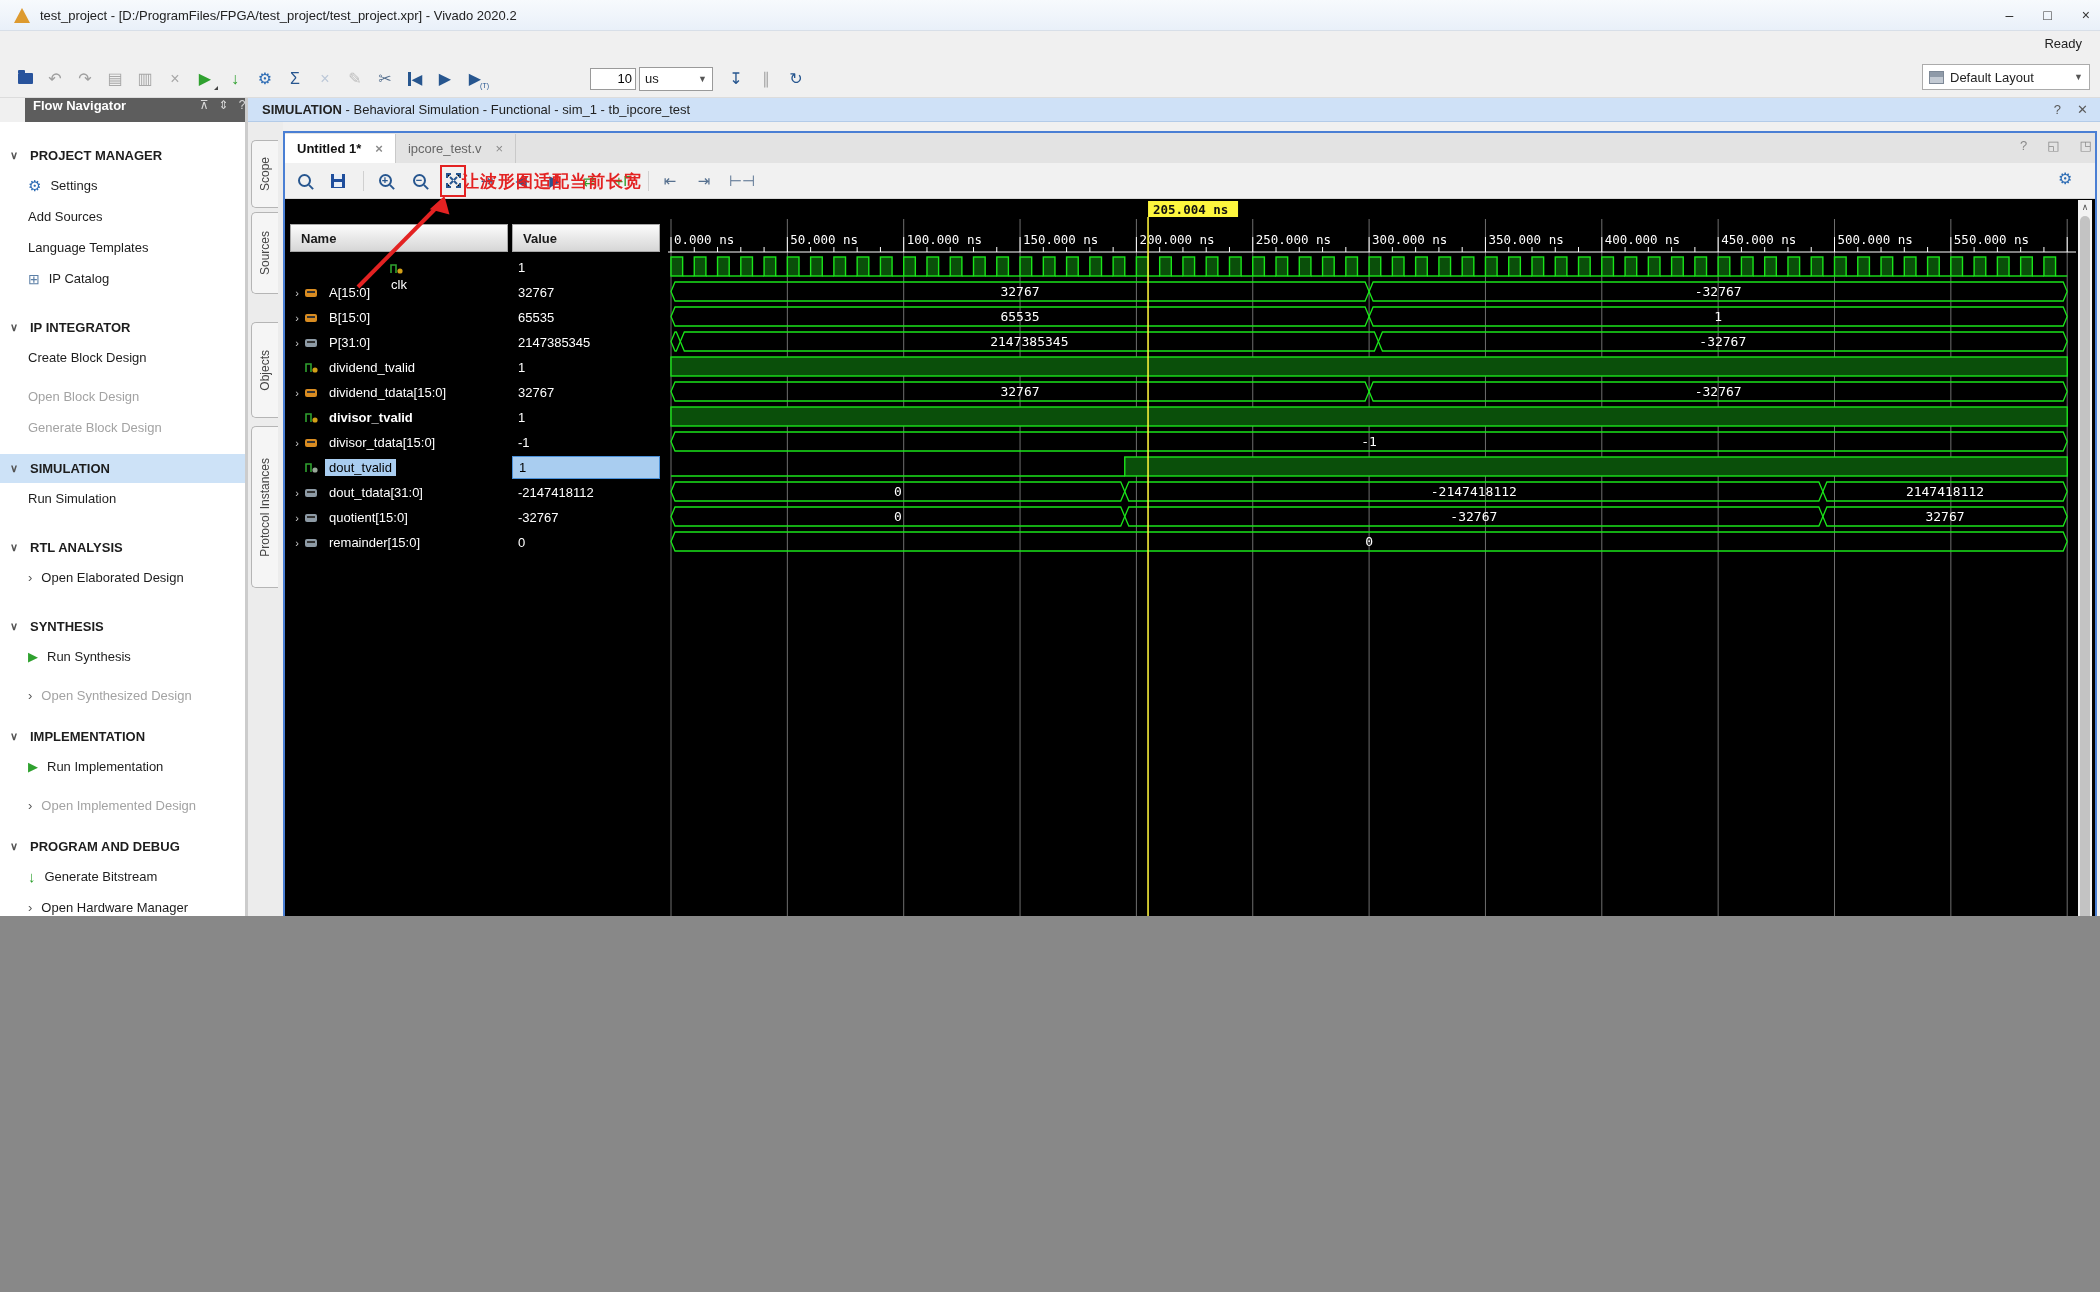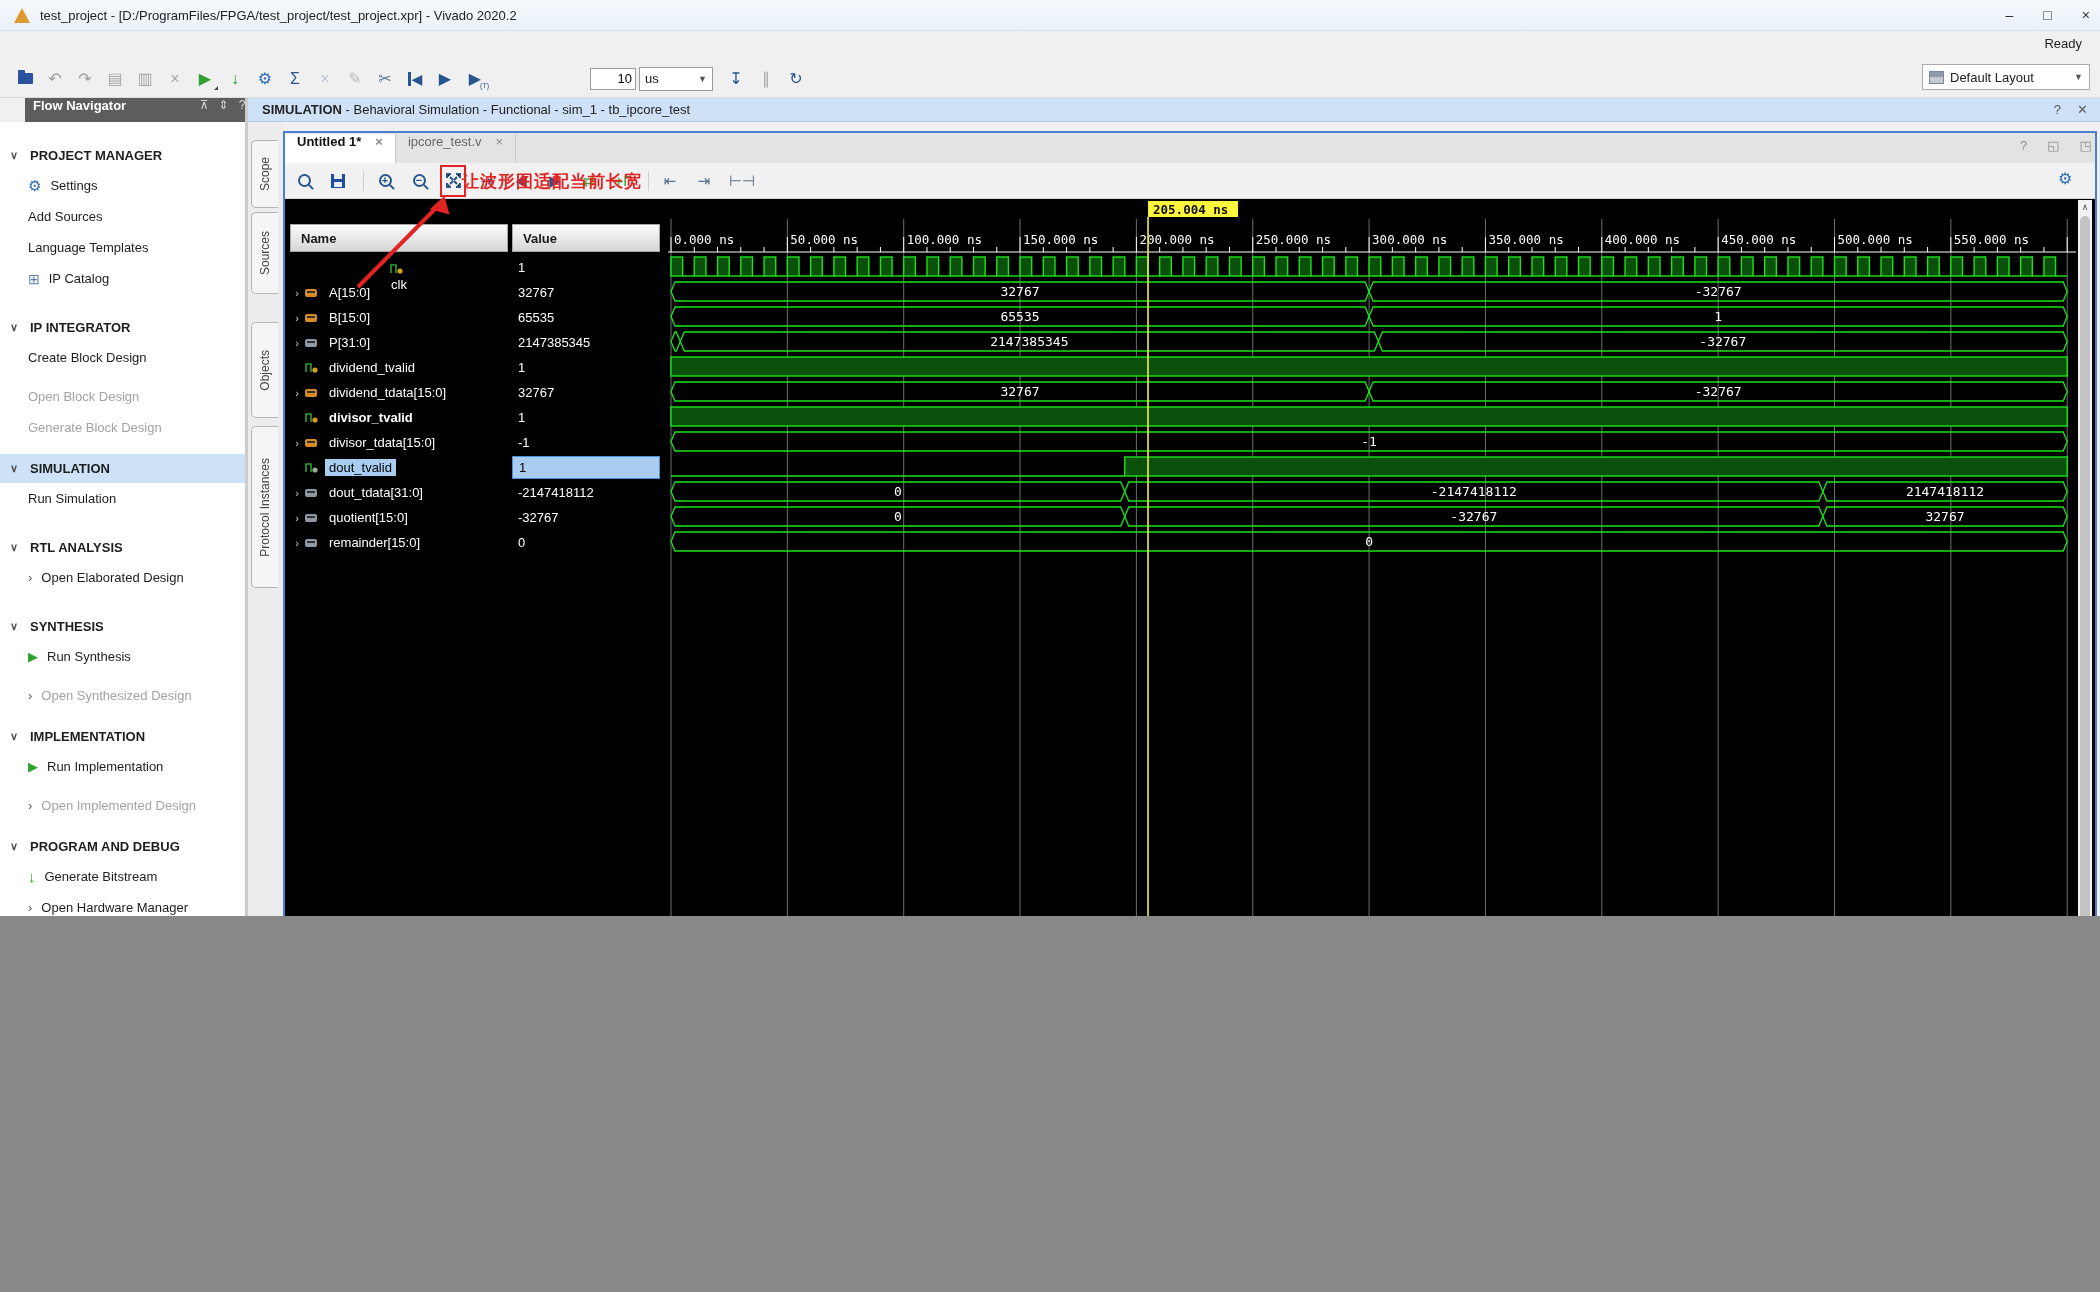--- a/index.html
+++ b/index.html
@@ -66,21 +66,21 @@
           display:flex;align-items:center;padding-left:14px;box-sizing:border-box;}
   .simbar .icons{margin-left:auto;margin-right:12px;display:flex;gap:16px;color:#5a5a5a;}
   
   .side-area{left:248px;top:122px;width:35px;height:1158px;background:#ececec;}
   .side-tab{position:absolute;left:3px;width:26px;border:1px solid #b5b5b5;border-right:none;background:#f5f5f5;
             border-radius:5px 0 0 5px;display:flex;align-items:center;justify-content:center;color:#454545;font-size:12px;}
   .side-tab span{writing-mode:vertical-rl;transform:rotate(180deg);white-space:nowrap;}
   
   .wave-win{left:283px;top:131px;width:1814px;height:1119px;border:2px solid #4a7fd4;background:#ececec;box-sizing:border-box;}
   .tabstrip{left:285px;top:133px;width:1810px;height:30px;background:#e3e3e3;border-bottom:1px solid #cfcfcf;display:flex;align-items:flex-end;}
-  .wtab{height:29px;display:flex;align-items:flex-start;gap:14px;padding:0 12px;border-right:1px solid #c9c9c9;color:#666;}
+  .wtab{height:29px;display:flex;align-items:center;gap:14px;padding:0 12px;border-right:1px solid #c9c9c9;color:#666;}
   .wtab.active{background:#ffffff;color:#111;font-weight:bold;}
   .wtab .x{color:#8a8a8a;font-size:13px;}
   .tab-right-icons{position:absolute;left:2020px;top:138px;display:flex;gap:20px;color:#8a8a8a;font-size:13px;}
   .wtoolbar{left:285px;top:163px;width:1810px;height:36px;background:#f1f1f1;border-bottom:1px solid #dadada;
             display:flex;align-items:center;padding-left:10px;box-sizing:border-box;}
   .wt-icon{margin-right:16px;display:flex;align-items:center;justify-content:center;min-width:18px;height:24px;font-size:15px;}
   .wt-sep{width:1px;height:20px;background:#d0d0d0;margin:0 12px 0 0;}
   .redbox{outline:2px solid #e32222;outline-offset:2px;}
   .wt-gear{position:absolute;left:2058px;top:169px;color:#2e6db5;font-size:16px;}
   

